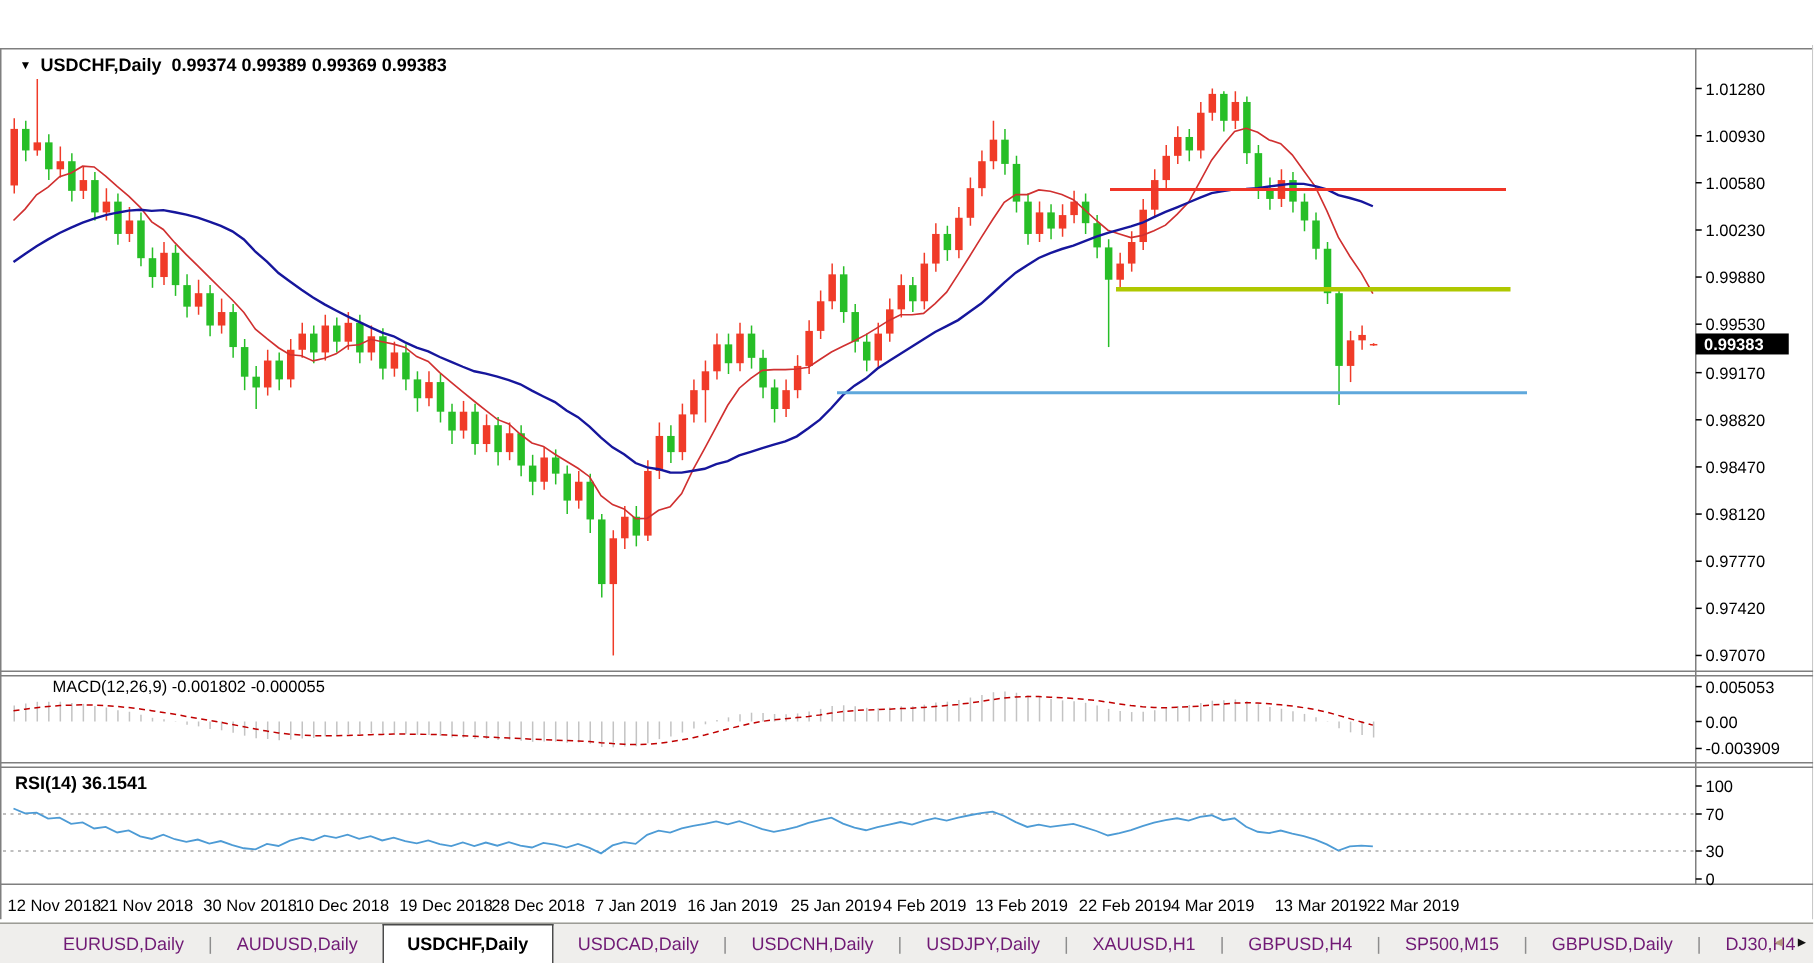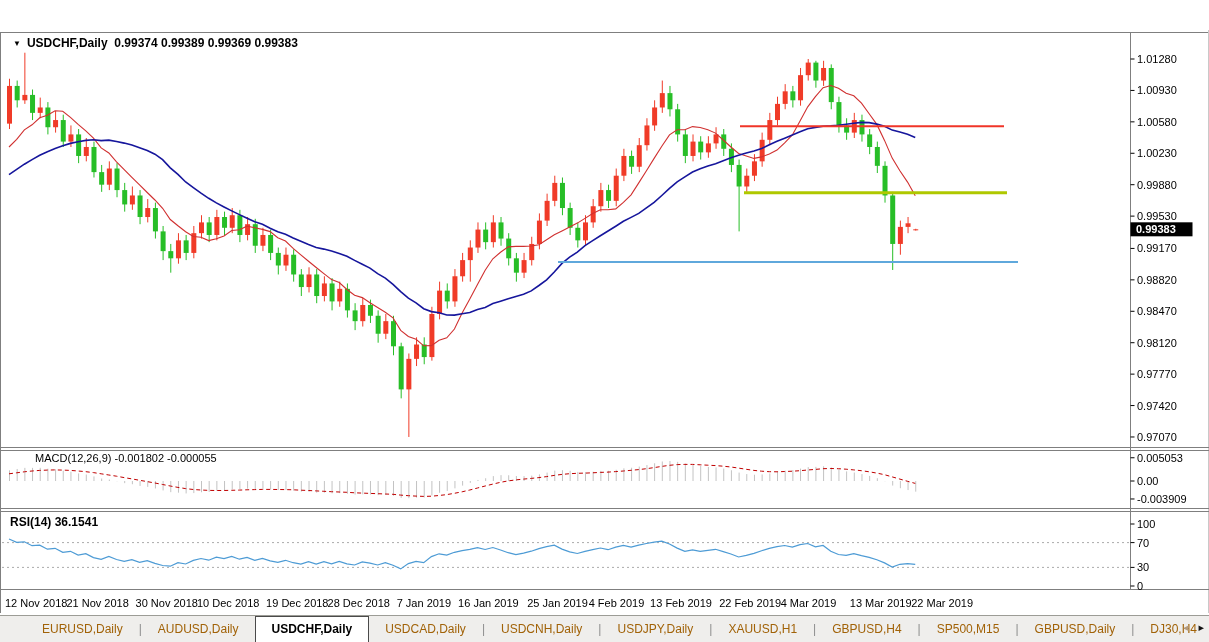--- a/index.html
+++ b/index.html
@@ -18,21 +18,21 @@
   
   .ovl{position:absolute;color:#000;white-space:pre;}
   #title-ovl{left:13px;top:36px;font-size:12px;font-weight:700;}
   #title-ovl .tri{font-size:8px;vertical-align:1px;margin-right:6px;}
   #macd-ovl{left:10px;top:452px;font-size:11px;font-weight:400;margin-left:25px;}
   #rsi-ovl{left:10px;top:515px;font-size:12px;font-weight:700;}
   
   #tabbar{position:absolute;left:0;top:615px;width:1209px;height:27px;background:#efeeec;
           border-top:1px solid #9c9c96;box-sizing:border-box;}
   #tabs{position:absolute;left:26px;top:0;height:26px;white-space:nowrap;}
-  .tab{display:inline-block;height:25px;line-height:25px;padding:0 16px;font-size:12px;color:#a16207;cursor:default;}
+  .tab{display:inline-block;height:25px;line-height:25px;padding:0 16px;font-size:12px;color:#701a75;cursor:default;}
   .tab.active{background:#ffffff;border:1px solid #4a4a4a;border-bottom:none;font-weight:700;color:#000;
               height:26px;line-height:24px;box-sizing:border-box;}
   .tabsep{display:inline-block;color:#8d8d8d;font-size:12px;}
   .tab-arrows{position:absolute;right:5px;top:5px;font-size:11px;}
   .tab-arrows .dim{color:#b39a7e;margin-right:10px;}
   .tab-arrows .on{color:#111;}
 </style>
 </head>
 <body>
 

